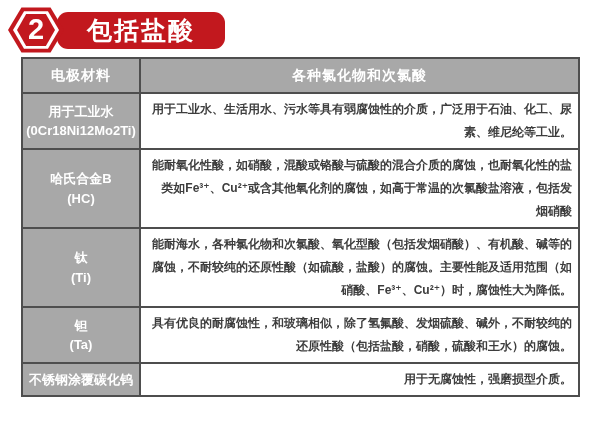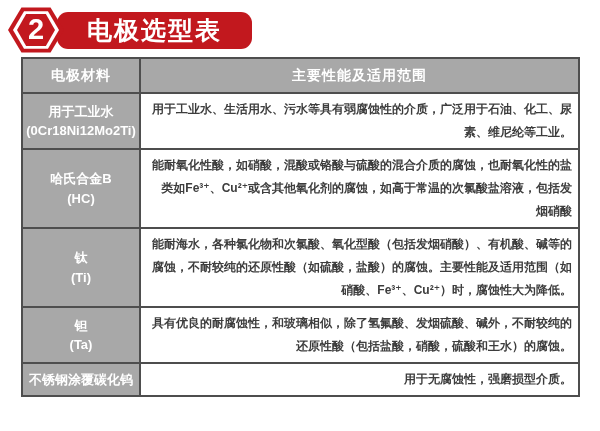--- a/index.html
+++ b/index.html
@@ -127,33 +127,33 @@
 
   <div class="header-row">
     <div class="hex-badge">
       <div class="hex outer"></div>
       <div class="hex mid"></div>
       <div class="hex inner">
         <span class="hex-number">2</span>
       </div>
     </div>
     <div class="title-pill">
-      <span>电极选型表</span>
+      <span>包括盐酸</span>
     </div>
   </div>
 
   <table class="electrode-table">
     <colgroup>
       <col class="c-material">
       <col class="c-desc">
     </colgroup>
     <thead>
       <tr>
         <th>电极材料</th>
-        <th>主要性能及适用范围</th>
+        <th>各种氯化物和次氯酸</th>
       </tr>
     </thead>
     <tbody>
       <tr class="r0">
         <td class="material">
           <div>用于工业水</div>
           <div>(0Cr18Ni12Mo2Ti)</div>
         </td>
         <td class="desc">用于工业水、生活用水、污水等具有弱腐蚀性的介质，广泛用于石油、化工、尿素、维尼纶等工业。</td>
       </tr>

